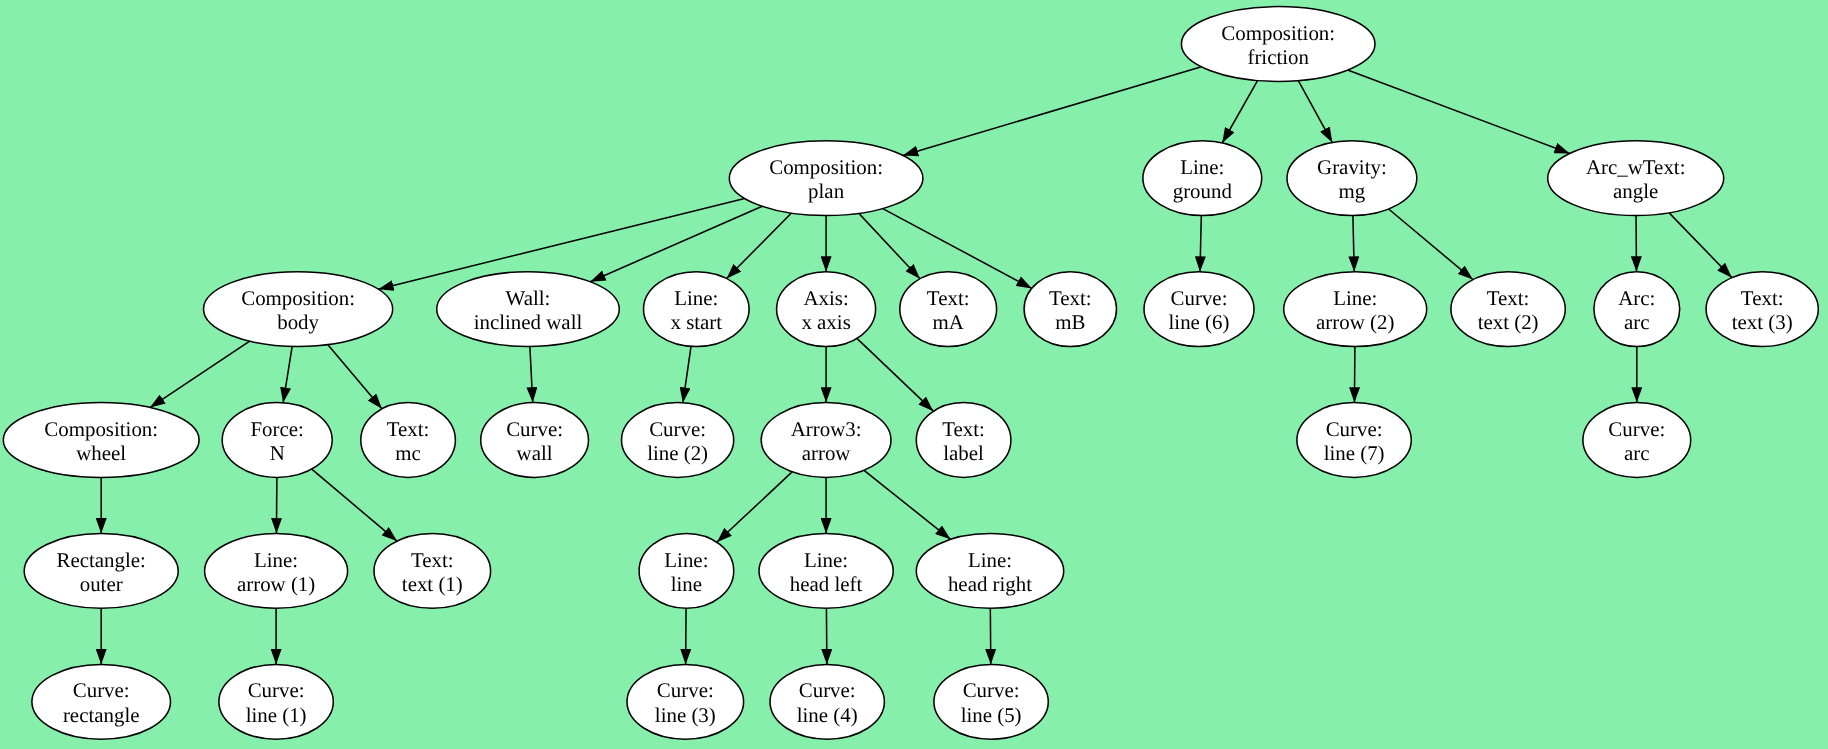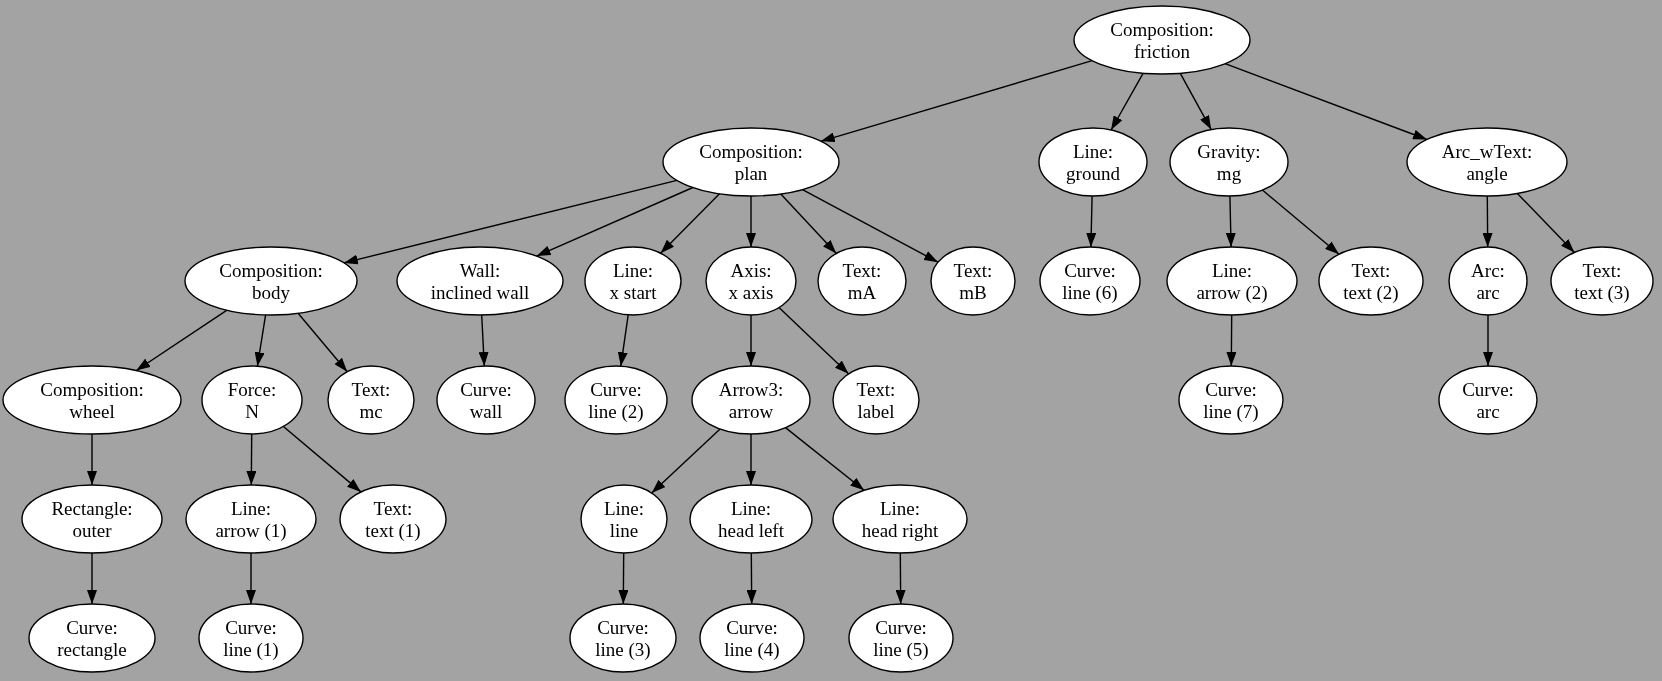--- a/index.html
+++ b/index.html
@@ -4,21 +4,21 @@
 <style>
   html, body {
     margin: 0;
     padding: 0;
     background: #ffffff;
   }
   .canvas {
     position: relative;
     width: 1662px;
     height: 681px;
-    background: #a3a3a3;
+    background: #86efac;
     overflow: hidden;
   }
   svg {
     display: block;
   }
   svg text {
     font-family: "Liberation Serif", "DejaVu Serif", serif;
   }
 </style>
 </head>

